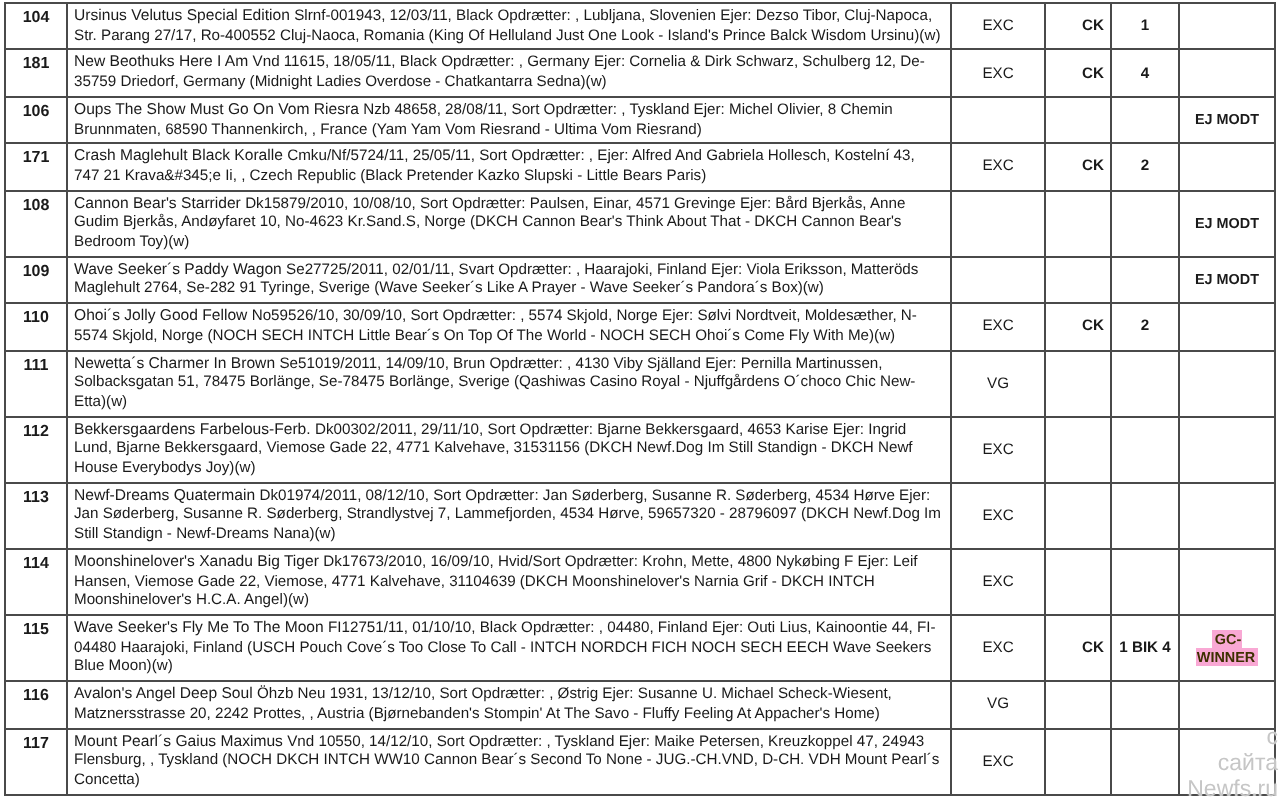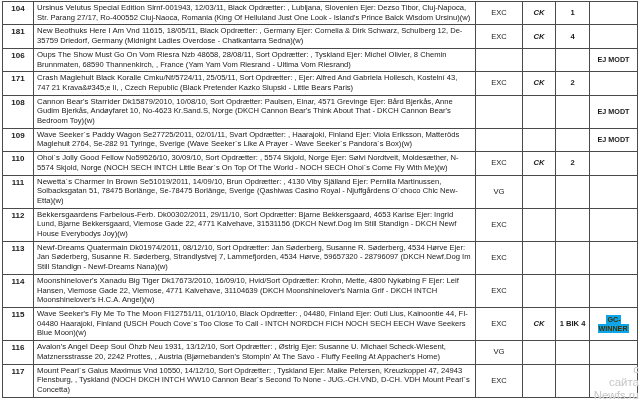--- a/index.html
+++ b/index.html
@@ -12,27 +12,27 @@
     border-collapse:collapse; table-layout:fixed;
     width:636px; margin:1px 2px 0 2px;
   }
   td {
     border:1px solid #4a4a4a; vertical-align:top;
     padding:1px 3px 2px 3px; overflow:hidden;
   }
   td.c-num   { width:24px; text-align:center; font-weight:bold; font-size:8px; padding-top:2px; }
   td.c-desc  { width:auto; font-size:7.6px; line-height:9.7px; }
   td.c-grade { width:40px; text-align:center; vertical-align:middle; font-weight:normal; font-size:7.6px; }
-  td.c-ck    { width:26px; text-align:center; vertical-align:middle; font-weight:bold; font-size:7.6px;font-style:italic; }
+  td.c-ck    { width:26px; text-align:right; vertical-align:middle; font-weight:bold; font-size:7.6px; }
   td.c-place { width:27px; text-align:center; vertical-align:middle; font-weight:bold; font-size:7.6px; }
   td.c-extra { width:41px; text-align:center; vertical-align:middle; font-weight:bold; font-size:7.2px; line-height:9px; }
   .dog-name  { font-weight:normal; font-size:7.8px; }
   .section-label { font-weight:bold; font-size:8.2px; line-height:10px; }
   tr.section-row td { padding-top:2px; padding-bottom:2px; }
-  .hl { background:#0ea5e9; color:#3d3000; padding:0 1px; }
+  .hl { background:#f9a8d4; color:#3d3000; padding:0 1px; }
   .watermark {
     position:absolute; right:1px; bottom:1px; text-align:right;
     color:#c6c6c6; font-size:11.5px; line-height:13px;
     pointer-events:none; text-shadow:0 0 1px #ffffff;
   }
 </style>
 </head>
 <body>
 
 <table class="results">

